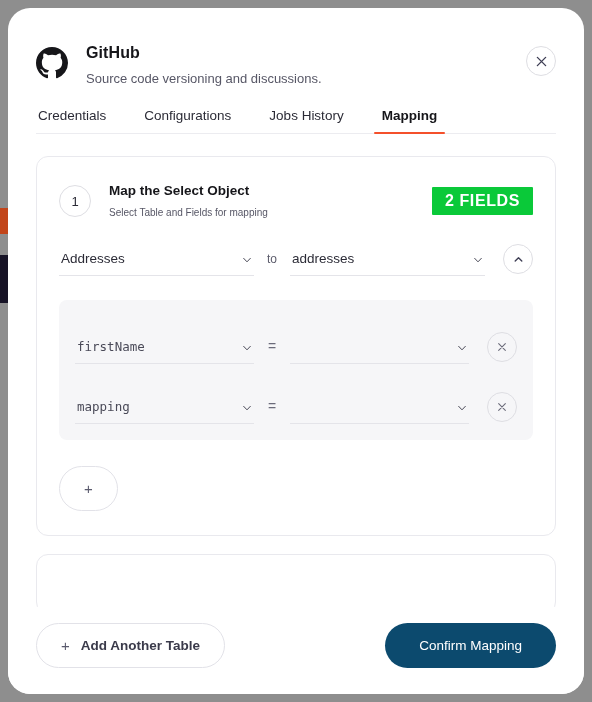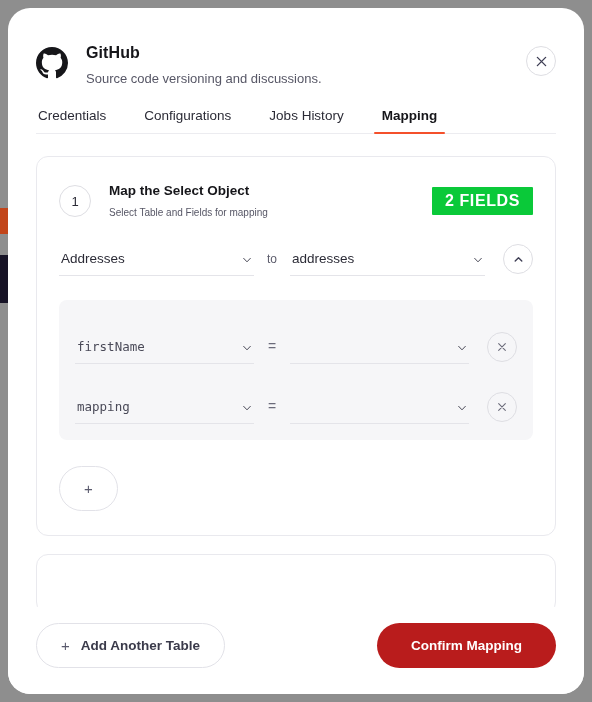--- a/index.html
+++ b/index.html
@@ -149,23 +149,23 @@
   .pill .plus { font-size: 15px; font-weight: normal; color: #5a5a6d; }
   .add-field-wrap { margin-top: 26px; }
 
   
   .modal-footer {
     flex: none; padding: 16px 28px 26px 28px;
     display: flex; align-items: center; justify-content: space-between;
     background: #fff;
   }
   .btn-primary {
-    background: #b91c1c; color: #fff;
+    background: #0c4a6e; color: #fff;
     border: none; border-radius: 24px;
-    padding: 15px 34px; font-size: 13.5px; font-weight: bold;
+    padding: 15px 34px; font-size: 13.5px; font-weight: normal;
     cursor: pointer; font-family: "Liberation Sans", sans-serif;
   }
 </style>
 </head>
 <body>
 
 <div class="bg-strip bg-orange"></div>
 <div class="bg-strip bg-navy"></div>
 
 <div class="modal">

